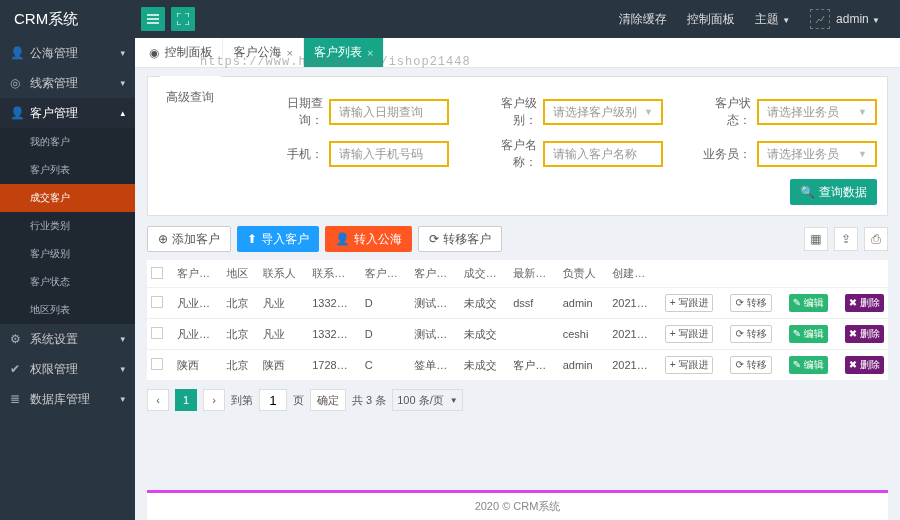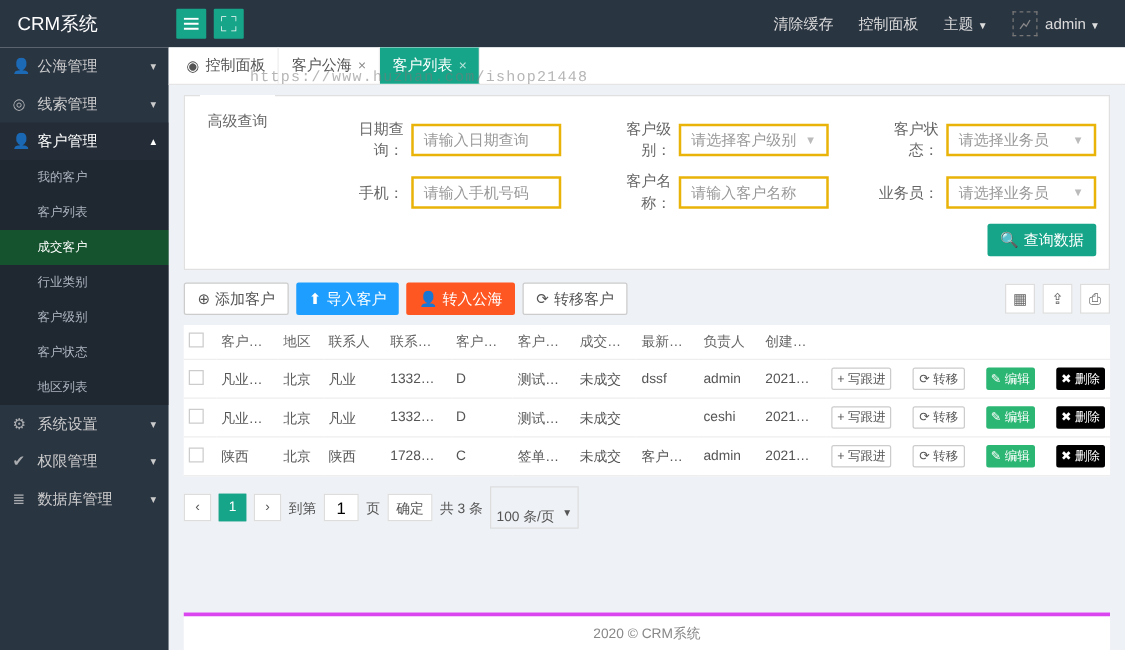--- a/index.html
+++ b/index.html
@@ -11,21 +11,21 @@
 .header .rlink { margin-right: 20px; font-size: 12px; color: #ddd; cursor: pointer; }
 .header .avatar { width: 20px; height: 20px; border: 1px dashed #777; margin-right: 6px; display:flex; align-items:center; justify-content:center; }
 .layout { display: flex; height: 482px; }
 .sidebar { width: 135px; background: #2a3542; color: #aab2bd; font-size: 12px; }
 .side-item { height: 30px; display: flex; align-items: center; padding: 0 10px; cursor: pointer; }
 .side-item.top { color: #ccc; }
 .side-item .ico { width: 14px; margin-right: 6px; opacity: 0.8; }
 .side-item .arrow { margin-left: auto; font-size: 9px; }
 .side-item.expanded { background: #232c37; color: #fff; }
 .sub-item { height: 28px; display: flex; align-items: center; padding-left: 30px; background: #1f2731; color: #aeb6c1; cursor: pointer; font-size:10px;}
-.sub-item.active { background: #14532d; color: #fff; }
+.sub-item.active { background: #c2410c; color: #fff; }
 .main { flex: 1; display: flex; flex-direction: column; background: #eef1f5; }
 .tabs { height: 30px; background: #fff; display: flex; align-items: stretch; border-bottom: 1px solid #e5e5e5; padding-left: 4px; }
 .tab { display: flex; align-items: center; padding: 0 10px; font-size: 12px; color: #555; cursor: pointer; border-right: 1px solid #eee; gap:5px; }
 .tab.active { background: #17a589; color: #fff; }
 .tab .x { font-size: 11px; opacity: 0.7; }
 .content { flex: 1; padding: 8px 12px 0; display: flex; flex-direction: column; }
 .search-box { border: 1px solid #e0e0e0; background: #fff; padding: 8px 10px 10px; position: relative; }
 .search-box legend { position: absolute; top: -1px; left: 12px; background: #fff; padding: 13px 6px; font-size: 12px; color: #666; }
 .form-rows { margin-top: 10px; }
 .frow { display: flex; align-items: center; margin-bottom: 8px; justify-content: flex-end; }
@@ -45,26 +45,26 @@
 .toolbar .spacer { flex: 1; }
 .tool-ic { width: 24px; height: 24px; border: 1px solid #ddd; background: #fff; display: flex; align-items: center; justify-content: center; cursor: pointer; font-size: 12px; color: #666; }
 .table { margin-top: 8px; background: #fff; width: 100%; border-collapse: collapse; font-size: 11px; }
 .table th, .table td { border-bottom: 1px solid #eee; padding: 6px 4px; text-align: left; color: #555; white-space: nowrap; overflow: hidden; text-overflow: ellipsis; }
 .table th { color: #666; font-weight: 500; }
 .table td .chk, .table th .chk { width: 12px; height: 12px; border: 1px solid #ccc; display: inline-block; }
 .row-actions { display: flex; gap: 17px; }
 .row-actions .rb { height: 18px; padding: 0 4px; font-size: 10px; border-radius: 2px; display: inline-flex; align-items: center; cursor: pointer; }
 .rb-out { border: 1px solid #ccc; color: #555; background: #fff; }
 .rb-gn { background: #2bb673; color: #fff; }
-.rb-or { background: #000000; color: #fff; }
+.rb-or { background: #701a75; color: #fff; }
 .pager { display: flex; align-items: center; gap: 6px; margin-top: 8px; font-size: 11px; color: #555; }
 .pg-btn { width: 22px; height: 22px; border: 1px solid #ddd; background: #fff; display: flex; align-items: center; justify-content: center; cursor: pointer; }
 .pg-cur { background: #17a589; color: #fff; border-color: #17a589; }
 .pg-inp { width: 28px; height: 22px; border: 1px solid #ddd; text-align: center; }
-.pg-sel { height: 22px; border: 1px solid #ddd; padding: 16px 4px; display: flex; gap: 6px; }
+.pg-sel { height: 22px; border: 1px solid #ddd; padding: 4px 4px; display: flex; align-items: center; gap: 6px; }
 .footer { text-align: center; font-size: 11px; color: #888; padding: 6px 0; background: #fff; border-top: 3px solid #d946ef; margin-top: auto; }
 .watermark { position: absolute; top: 55px; left: 200px; font-size: 12px; color: rgba(120,120,120,0.55); font-family: Liberation Mono, monospace; letter-spacing: 1px; pointer-events: none; }
 svg { display: block; }
 </style>
 </head>
 <body>
 
 <div class="header">
   <div class="brand">CRM系统</div>
   <div class="hbtn">

